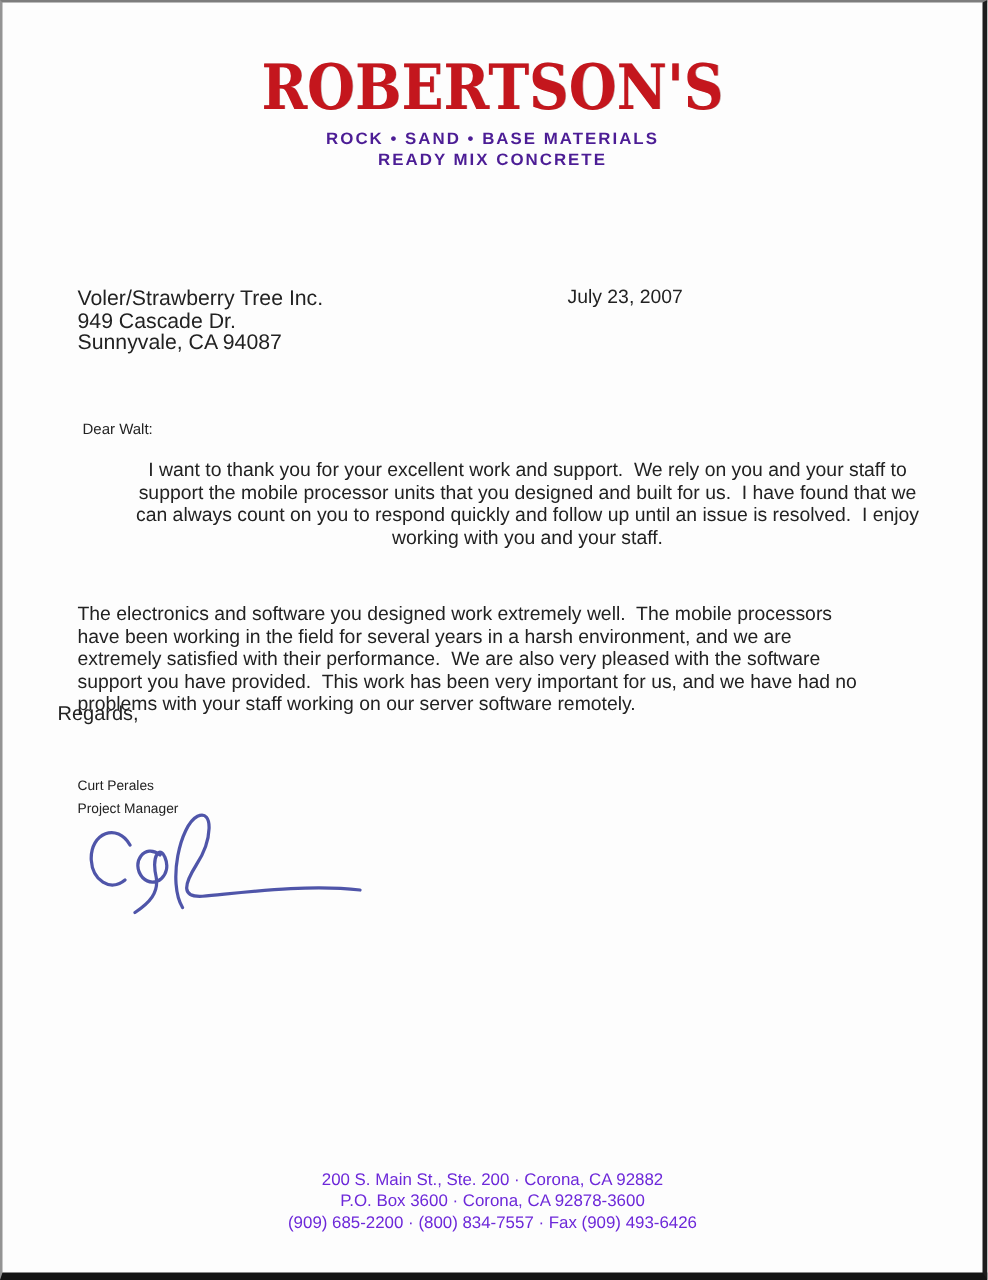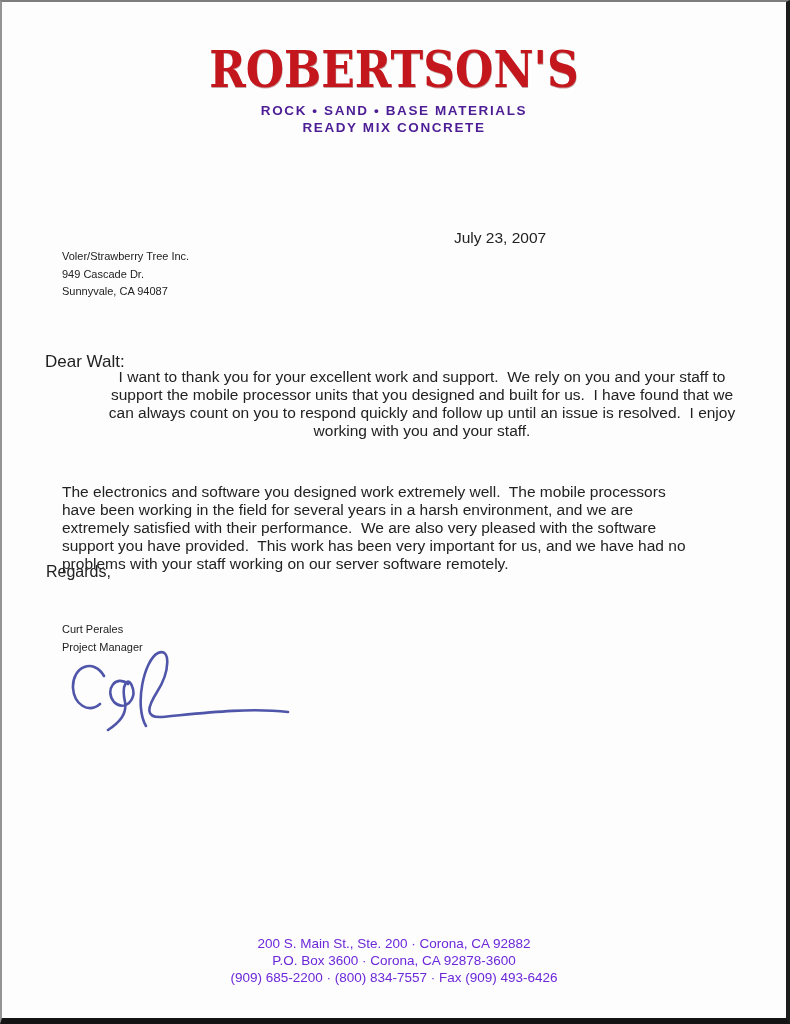--- a/index.html
+++ b/index.html
@@ -33,24 +33,24 @@
     font-size: 13.5px;
     line-height: 17px;
     letter-spacing: 1.6px;
     font-weight: bold;
     color: #4c1d95;
     transform: scaleY(0.98);
   }
   .tagline-wrap { margin-top: 6px; }
   .date { position: absolute; top: 227px; left: 452px; font-size: 15.5px; }
   .recipient {
-    position: absolute; top: 246px; left: 60px;
-    font-size: 11px; line-height: 17.5px; white-space: pre-wrap;
+    position: absolute; top: 228px; left: 60px;
+    font-size: 17px; line-height: 17.5px; white-space: pre-wrap;
   }
-  .salutation { position: absolute; top: 334px; left: 43px; font-size: 17px; margin-top: 16px; }
+  .salutation { position: absolute; top: 334px; left: 64px; font-size: 12px; }
   .para {
     position: absolute; left: 60px; width: 720px;
     font-size: 15.5px; line-height: 18px; white-space: pre-wrap;
   }
   .p1 { top: 366px; text-align: center; }
   .p2 { top: 481px; }
   .closing { position: absolute; top: 561px; left: 44px; font-size: 16px; }
   .signer {
     position: absolute; top: 618px; left: 60px;
     font-size: 11px; line-height: 18px; white-space: pre-wrap;

